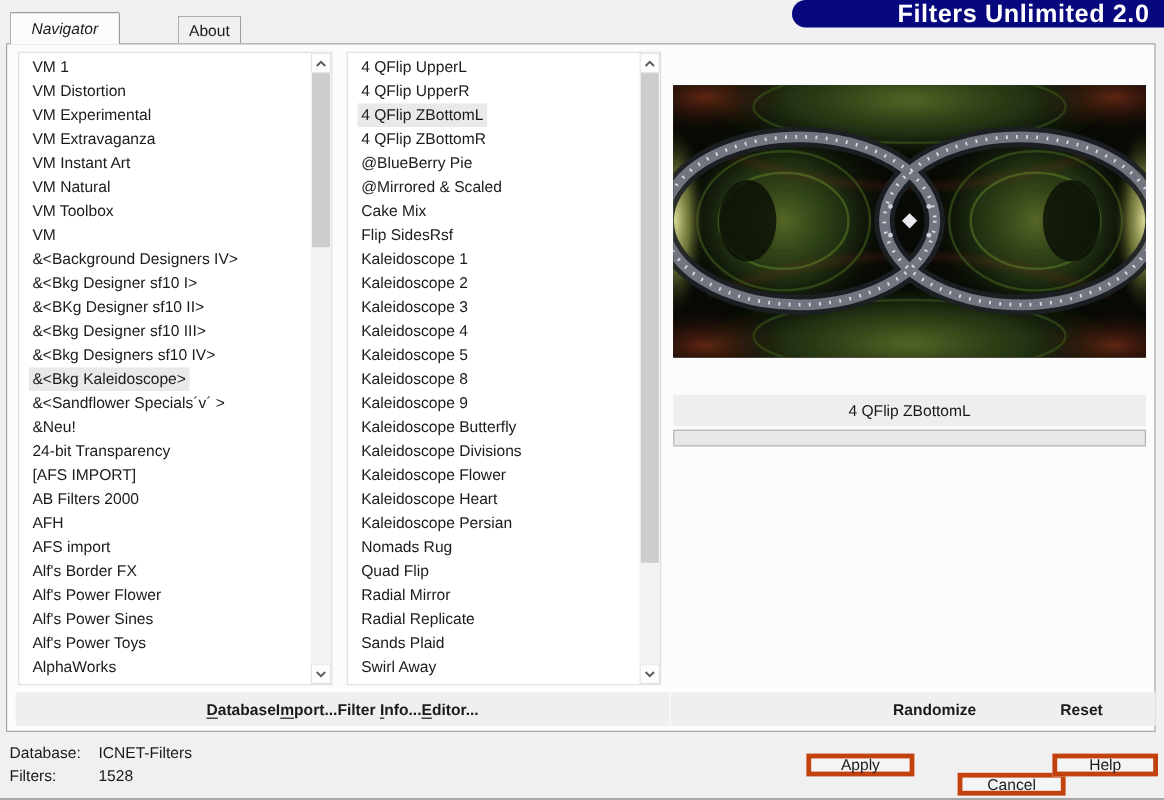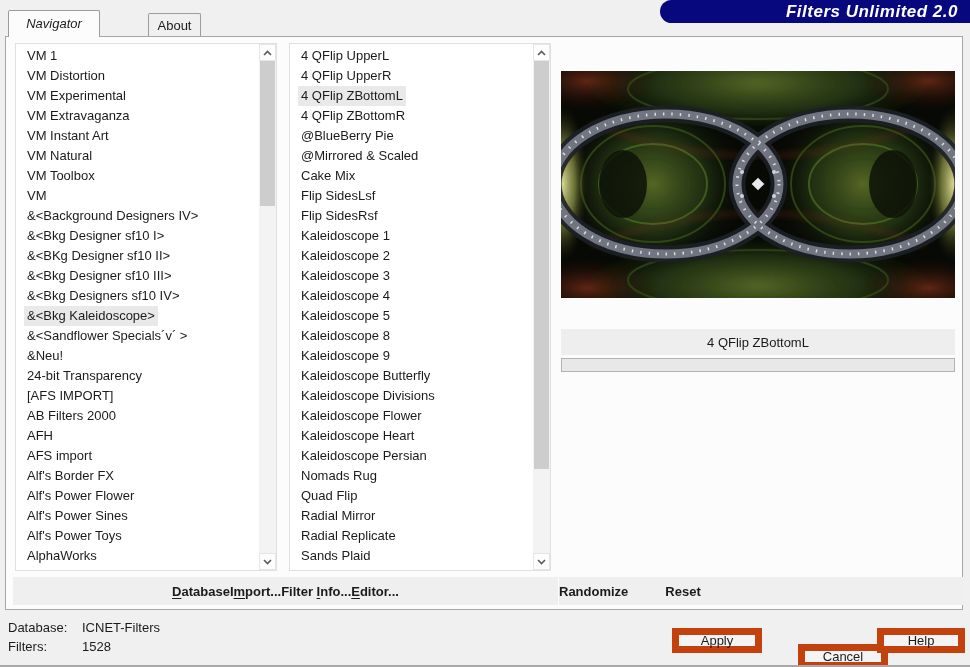--- a/index.html
+++ b/index.html
@@ -10,21 +10,21 @@
     color:#1b1b1b; font-size:13px;
     border-bottom:2px solid #a8a8a8; box-sizing:border-box;
   }
   
   .banner{
     position:absolute; left:660px; top:0; width:310px; height:23px;
     background:#07077e; border-radius:14px 0 0 14px;
     display:flex; align-items:center; justify-content:flex-end;
     padding-right:12px; box-sizing:border-box;
   }
-  .banner-text{ color:#ffffff; font-style:italic; font-weight:bold; font-size:17px; letter-spacing:.5px; }
+  .banner-text{ color:#ffffff; font-weight:bold; font-size:21px; letter-spacing:.5px; }
   
   .tab{
     position:absolute; box-sizing:border-box; text-align:center;
     border:1px solid #9c9c9c; border-bottom:none; border-radius:2px 2px 0 0;
     background:#f0f0f0; font-size:13px; padding-top:5px; cursor:default;
   }
   .tab.active{
     left:8px; top:10px; width:92px; height:27px; background:#fcfcfc; z-index:3;font-style:italic;
   }
   .tab.t1{ left:88px; top:13px; width:59px; height:24px; padding-top:4px;margin-top:46px; }
@@ -65,29 +65,29 @@
     position:absolute; left:555px; top:321px; width:394px; height:14px;
     background:#e8e8e8; border:1px solid #b3b3b3; box-sizing:border-box;
   }
   .progress-fill{ height:100%; width:0%; background:#2f7d31; }
   
   .toolbar{
     position:absolute; top:540px; height:28px; background:#efefef;
     display:flex; align-items:center;
   }
   .toolbar-left{ left:7px; width:545px; justify-content:center; }
-  .toolbar-right{ left:553px; width:404px; gap:37px; padding-right:44px; box-sizing:border-box; }
+  .toolbar-right{ left:553px; width:404px; justify-content:flex-end; gap:70px; padding-right:44px; box-sizing:border-box; }
   .tb-btn{ font-weight:bold; cursor:default; }
   .accel{ text-decoration:underline; text-underline-offset:2px; }
   
   .status{ position:absolute; left:8px; top:618px; line-height:19px; }
   .status .lbl{ display:inline-block; width:74px; }
   .action-btn{
-    position:absolute; top:628px; height:25px; width:90px;
-    background:#f4f4f4; border:7px solid #c2410c; box-sizing:border-box;
+    position:absolute; top:628px; height:19px; width:90px;
+    background:#f4f4f4; border:4px solid #c2410c; box-sizing:border-box;
     display:flex; align-items:center; justify-content:center; font-size:13px; cursor:default;
   }
   .apply{ left:672px; } .cancel{ left:798px;margin-top:16px; } .help{ left:877px; width:88px; }
 </style>
 </head>
 <body>
 
 <div id="app">
 
   <div class="banner">
@@ -149,21 +149,20 @@
     <div class="listbox flt">
       <div class="list-items">
 
       <div class="list-row"><span class="item-text">4 QFlip UpperL</span></div>
           <div class="list-row"><span class="item-text">4 QFlip UpperR</span></div>
           <div class="list-row"><span class="item-text selected">4 QFlip ZBottomL</span></div>
           <div class="list-row"><span class="item-text">4 QFlip ZBottomR</span></div>
           <div class="list-row"><span class="item-text">@BlueBerry Pie</span></div>
           <div class="list-row"><span class="item-text">@Mirrored &amp; Scaled</span></div>
           <div class="list-row"><span class="item-text">Cake Mix</span></div>
-          <div class="list-row"><span class="item-text">Flip SidesLsf</span></div>
           <div class="list-row"><span class="item-text">Flip SidesRsf</span></div>
           <div class="list-row"><span class="item-text">Kaleidoscope 1</span></div>
           <div class="list-row"><span class="item-text">Kaleidoscope 2</span></div>
           <div class="list-row"><span class="item-text">Kaleidoscope 3</span></div>
           <div class="list-row"><span class="item-text">Kaleidoscope 4</span></div>
           <div class="list-row"><span class="item-text">Kaleidoscope 5</span></div>
           <div class="list-row"><span class="item-text">Kaleidoscope 8</span></div>
           <div class="list-row"><span class="item-text">Kaleidoscope 9</span></div>
           <div class="list-row"><span class="item-text">Kaleidoscope Butterfly</span></div>
           <div class="list-row"><span class="item-text">Kaleidoscope Divisions</span></div>

